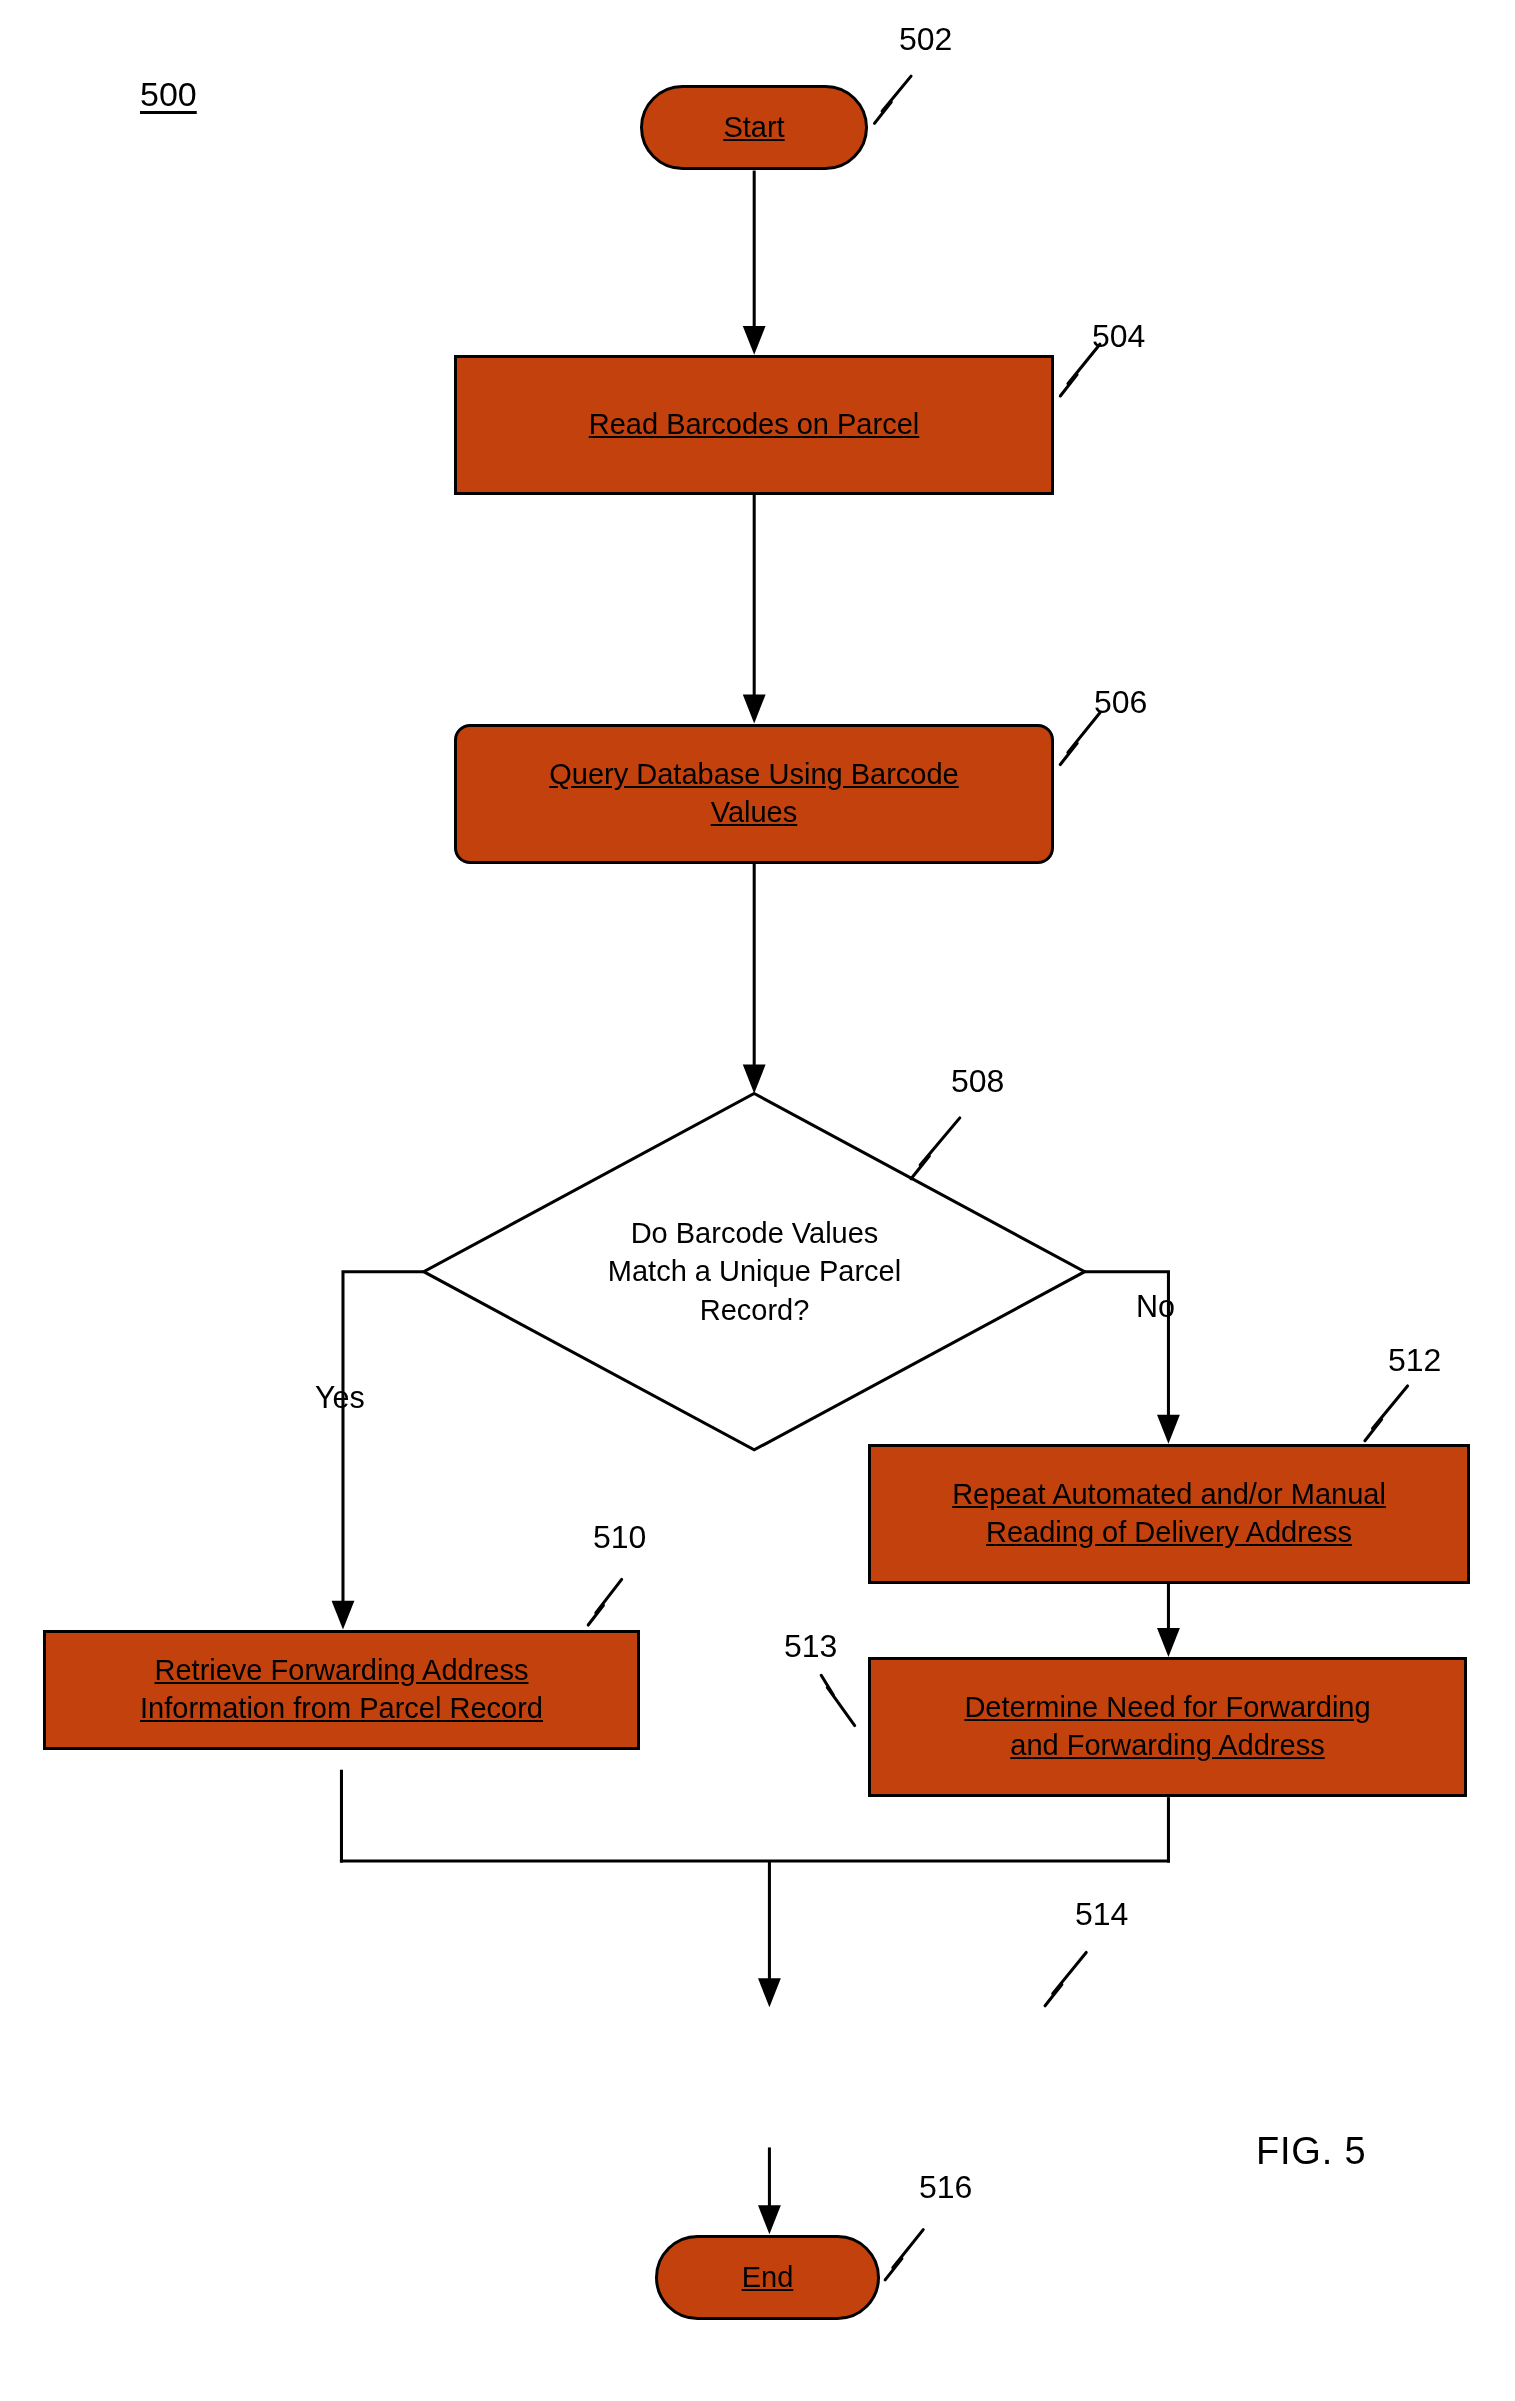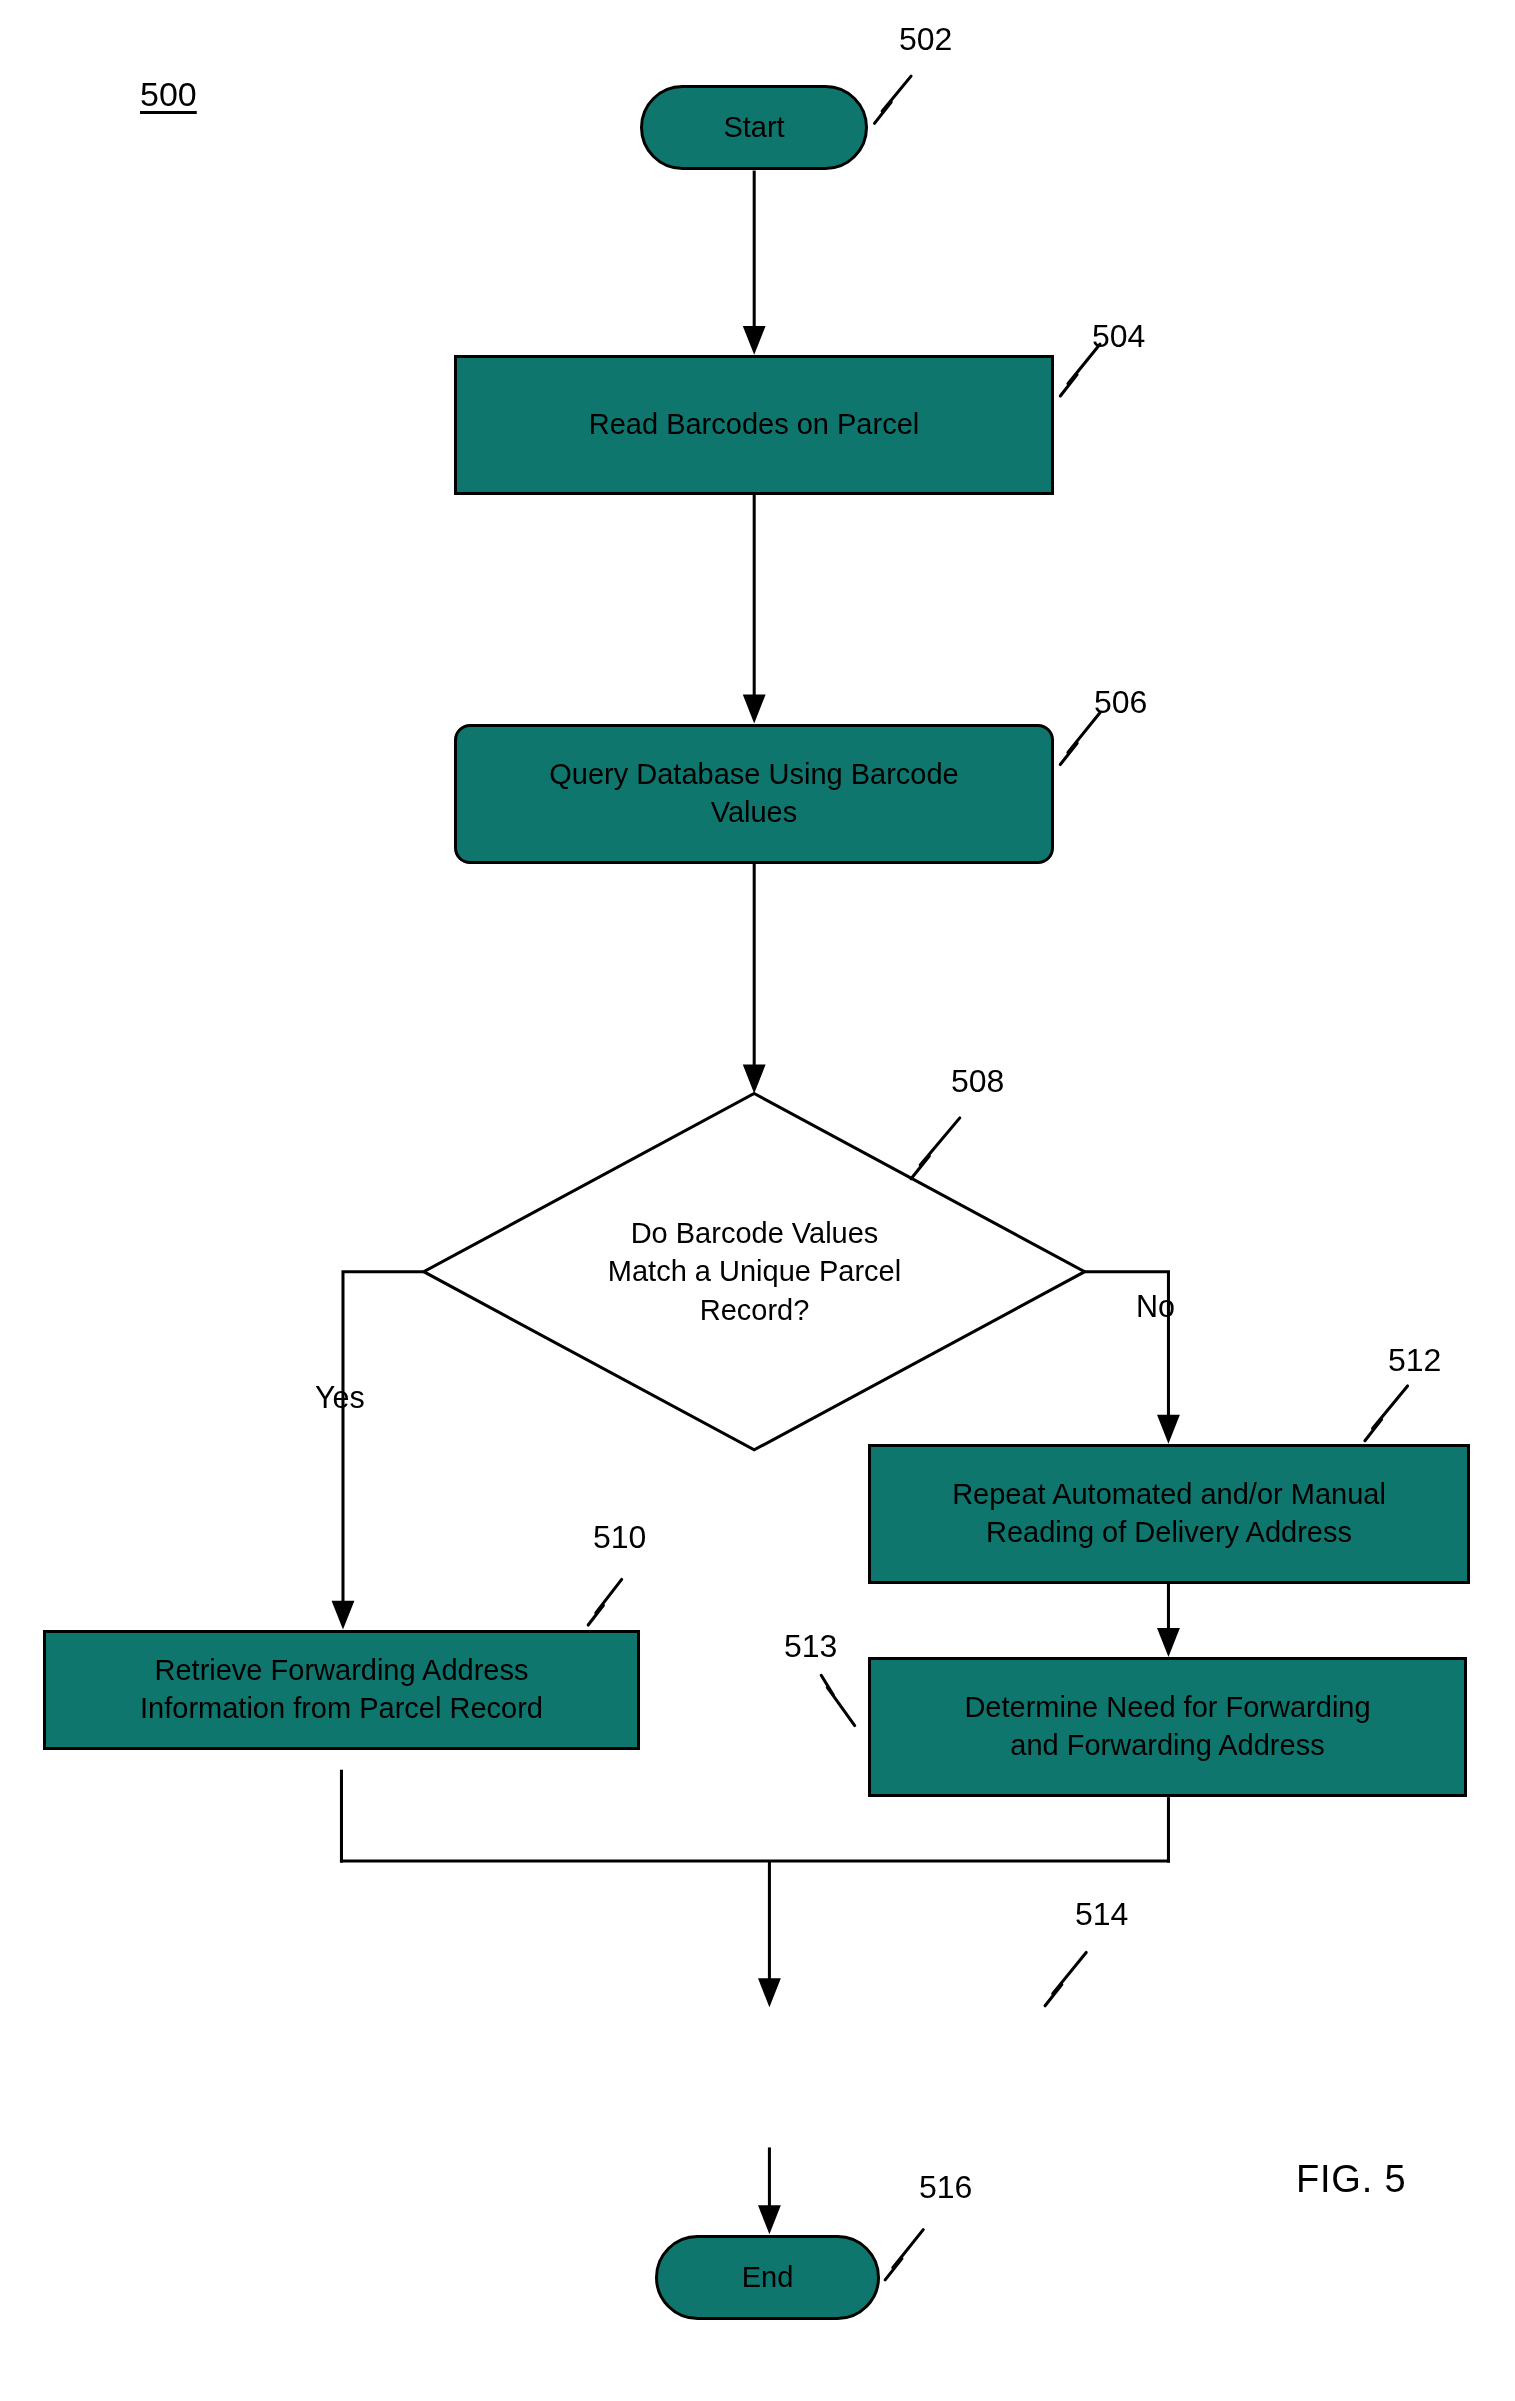--- a/index.html
+++ b/index.html
@@ -7,25 +7,25 @@
   body {
     width: 1516px; height: 2401px;
     background: #ffffff;
     font-family: "Liberation Sans", sans-serif;
     color: #000000;
   }
   .canvas { position: relative; width: 1516px; height: 2401px; overflow: hidden; background: #ffffff; }
   svg.wires { position: absolute; left: 0; top: 0; }
   .node {
     position: absolute;
-    background: #0f766e;
+    background: #c2410c;
     border: 3px solid #000000;
     display: flex; align-items: center; justify-content: center;
     text-align: center;
-    font-size: 29px; line-height: 1.3;
+    font-size: 29px; line-height: 1.3; text-decoration: underline;
   }
   .pill { border-radius: 47px; }
   .node-label { white-space: pre-line; padding: 0 12.2px; }
   .decision-text {
     position: absolute;
     display: flex; align-items: center; justify-content: center;
     text-align: center;
     font-size: 29px; line-height: 1.32;
     white-space: pre-line;
   }
@@ -83,21 +83,21 @@
       <path d="M 1196 1548 l 24 -30 l -12 12 l 52 -62"></path>
       <path d="M 772 2134 l 20 -26 l -10 10 l 34 -44"></path>
       <path d="M 1792 1892 l 22 -28 l -12 12 l 46 -56"></path>
       <path d="M 1078 2200 l 16 26 l -8 -10 l 36 50"></path>
       <path d="M 1372 2634 l 22 -28 l -12 12 l 44 -54"></path>
       <path d="M 1162 2994 l 22 -28 l -12 12 l 40 -50"></path>
     </g>
   </svg>
 
   <div class="diagram-num" style="left:140px; top:75px;">500</div>
-  <div class="figlabel" style="left:1296px; top:2130px;margin-top:28px;">FIG. 5</div>
+  <div class="figlabel" style="left:1256px; top:2130px;">FIG. 5</div>
 
   <div class="node pill" style="left:640px; top:85px; width:228px; height:85px;">
     <span class="node-label">Start</span>
   </div>
 
   <div class="node" style="left:454px; top:355px; width:600px; height:140px;">
     <span class="node-label">Read Barcodes on Parcel</span>
   </div>
 
   <div class="node" style="left:454px; top:724px; width:600px; height:140px;border-radius:16px;">

